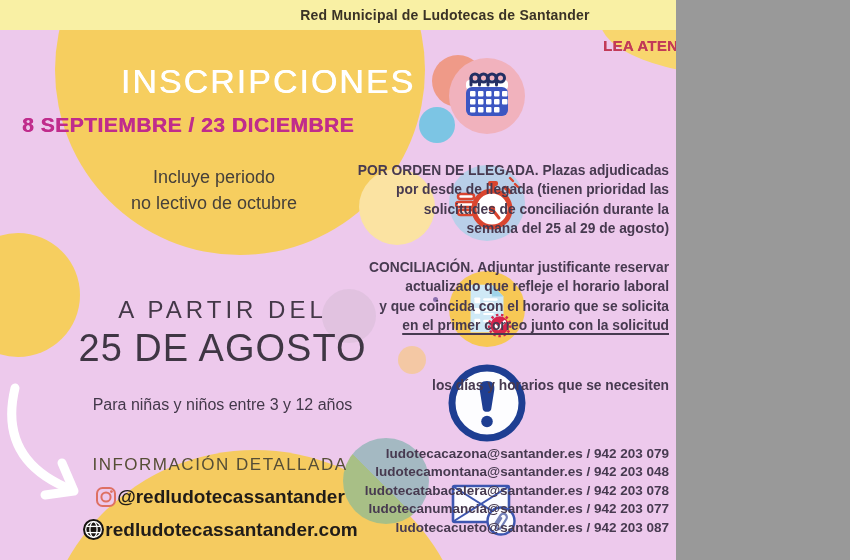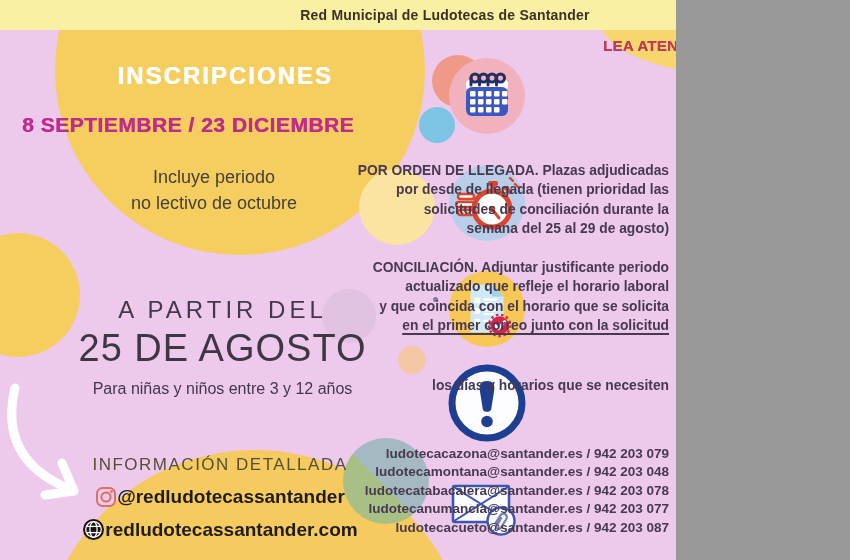--- a/index.html
+++ b/index.html
@@ -26,31 +26,31 @@
     background:linear-gradient(to bottom left,#a4b9c2 54%,#a8bf86 54%);}
   .c-big-blue{left:765px; top:315px; width:210px; height:210px; background:#b6cfe9;}
 
   .topbar{
     position:absolute; left:0; top:0; width:850px; height:30px; background:#f9f0a4;
     display:flex; align-items:center; justify-content:center; z-index:5;
   }
   .topbar span{font-size:14px; font-weight:bold; color:#3a3226; transform:translateX(20px); letter-spacing:.2px;}
 
   .txt{position:absolute; z-index:6;}
-  .t-title{left:35px; top:62px; width:380px; text-align:center; font-size:24px; font-weight:bold;
+  .t-title{left:35px; top:62px; width:380px; text-align:right; font-size:34px; font-weight:normal;
     color:#ffffff; letter-spacing:2px; text-shadow:.6px 0 0 #fff;}
   .t-dates{left:22px; top:113px; width:400px; font-size:21px; font-weight:bold;
     color:#c02c8c; letter-spacing:.5px; text-shadow:.4px 0 0 #c02c8c;}
   .t-period{left:59px; top:164px; width:310px; text-align:center; font-size:18px; font-weight:500;
     color:#46403a; line-height:26px;}
   .t-start-label{left:40px; top:296px; width:365px; text-align:center; font-size:24px;
     color:#443848; letter-spacing:4px;}
   .t-start-date{left:40px; top:327px; width:365px; text-align:center; font-size:38px;
     color:#3f3644; letter-spacing:1px;}
-  .t-audience{left:40px; top:380px; width:365px; text-align:center; font-size:16px; font-weight:500; color:#43384a;}
+  .t-audience{left:40px; top:396px; width:365px; text-align:center; font-size:16px; font-weight:500; color:#43384a;}
   .t-info-title{left:55px; top:455px; width:330px; text-align:center; font-size:17px; font-weight:500;
     color:#564e36; letter-spacing:1.5px;}
   .contact-row{left:55px; top:486px; width:330px; display:flex; align-items:center; justify-content:center; }
   .contact-row.web{top:518px;}
   .contact-row span{font-size:19px; font-weight:600; color:#201c19;}
 
   .t-lea{left:560px; top:37px; width:240px; text-align:center; font-size:15px; font-weight:bold;
     color:#c23a58; letter-spacing:.3px; text-shadow:.3px 0 0 #c23a58;}
 
   .item{right:7px; width:332px; text-align:right; font-size:13.8px; font-weight:bold;
@@ -228,21 +228,21 @@
     </svg>
   </div>
 
   <div class="txt item item-2">
       <div class="line">POR ORDEN DE LLEGADA. Plazas adjudicadas</div>
       <div class="line">por desde de llegada (tienen prioridad las</div>
       <div class="line">solicitudes de conciliación durante la</div>
       <div class="line">semana del 25 al 29 de agosto)</div>
     </div>
   <div class="txt item item-3 underline-last">
-      <div class="line">CONCILIACIÓN. Adjuntar justificante periodo</div>
+      <div class="line">CONCILIACIÓN. Adjuntar justificante reservar</div>
       <div class="line">actualizado que refleje el horario laboral</div>
       <div class="line">y que coincida con el horario que se solicita</div>
       <div class="line">en el primer correo junto con la solicitud</div>
     </div>
   <div class="txt item item-4">
       <div class="line">los días y horarios que se necesiten</div>
     </div>
 
   <div class="txt contacts">
       <div class="line">ludotecacazona@santander.es / 942 203 079</div>

